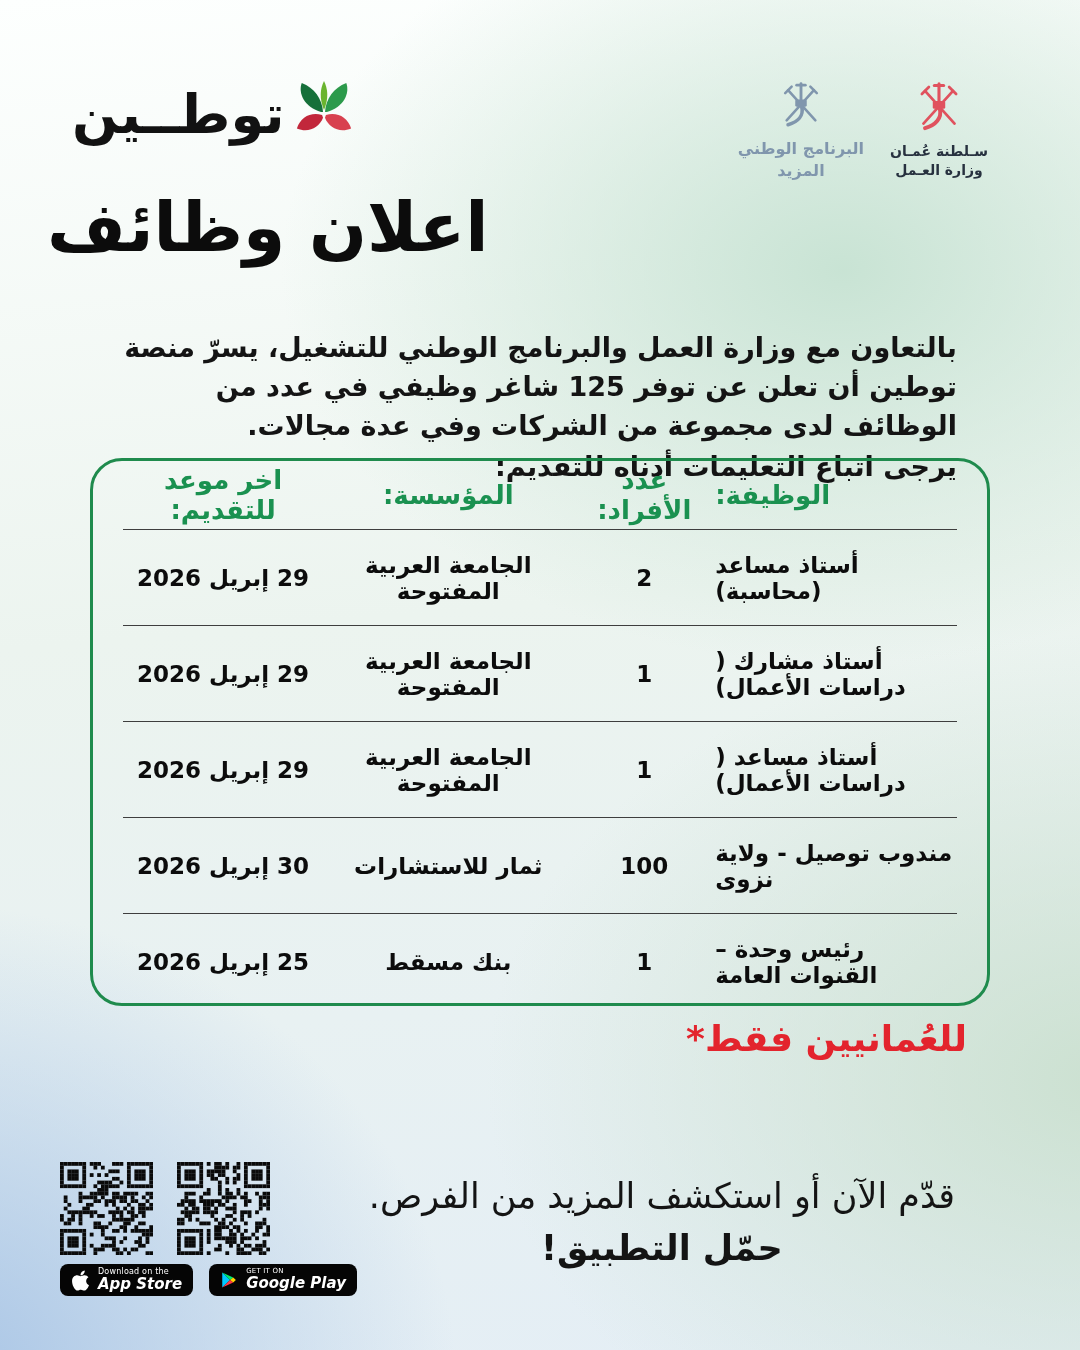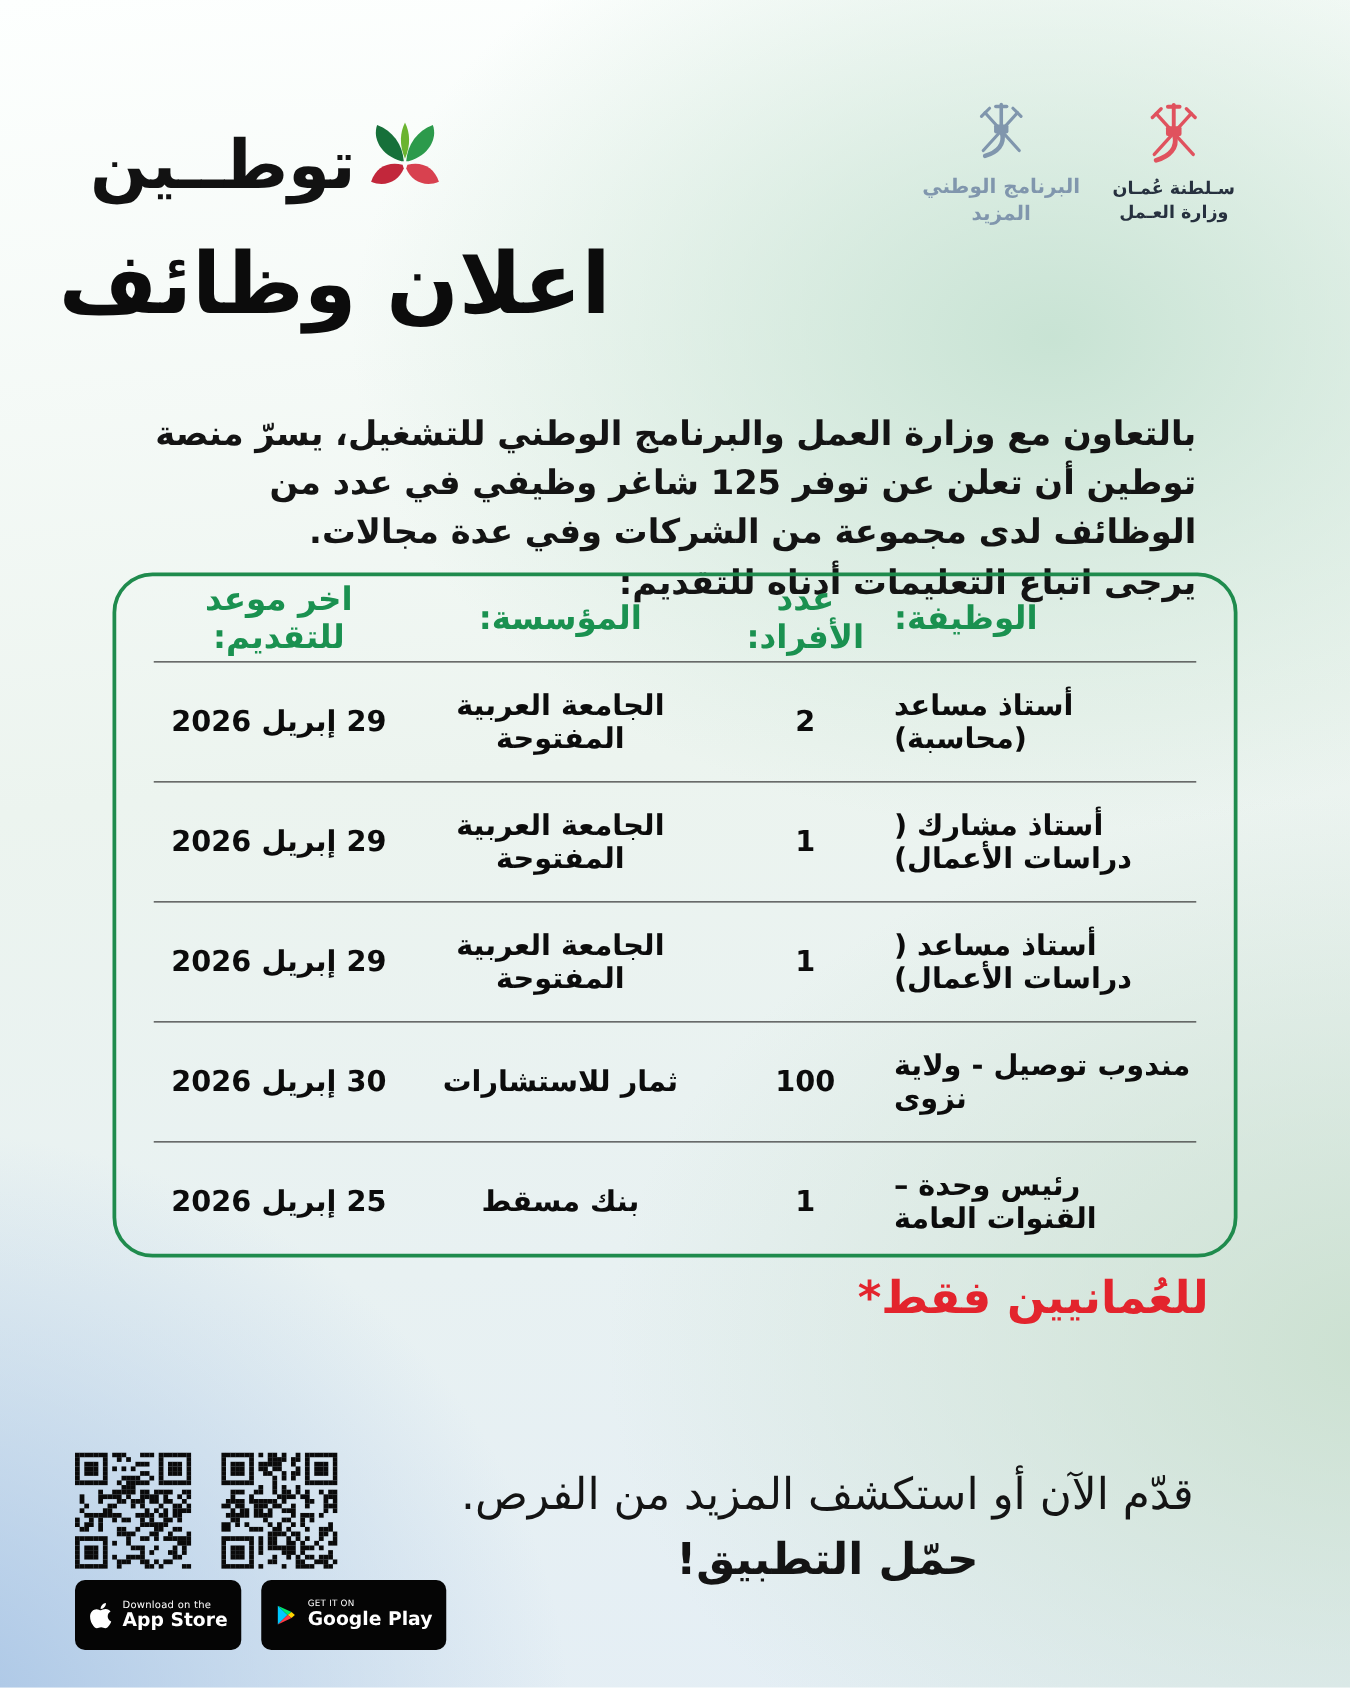--- a/index.html
+++ b/index.html
@@ -6,21 +6,21 @@
   body{font-family:"DejaVu Sans",sans-serif;}
   .page{
     position:relative;width:1080px;height:1350px;overflow:hidden;
     background:
       radial-gradient(80% 45% at 78% 20%, rgba(198,226,210,0.95) 0%, rgba(198,226,210,0) 65%),
       radial-gradient(95% 55% at 102% 80%, rgba(199,222,203,0.85) 0%, rgba(199,222,203,0) 60%),
       radial-gradient(78% 58% at -6% 103%, rgba(163,193,228,0.95) 0%, rgba(163,193,228,0) 62%),
       linear-gradient(175deg,#fdfffe 0%, #ecf4ef 45%, #e4eef5 100%);
   }
   
-  .brand{position:absolute;left:72px;top:105px;display:flex;align-items:center;gap:8px;}
+  .brand{position:absolute;left:72px;top:88px;display:flex;align-items:center;gap:8px;}
   .brand .word{font-size:54px;font-weight:bold;color:#121212;direction:rtl;line-height:1;}
   .brand svg{width:62px;height:62px;margin-top:-8px;}
   .partners{position:absolute;right:92px;top:50px;display:flex;gap:26px;align-items:center;}
   .partner{display:flex;flex-direction:column;align-items:center;}
   .partner .emblem{width:46px;height:52px;margin-bottom:6px;}
   .partner.nep{color:var(--partner-blue);padding-top:30px;}
   .partner.nep .plabel{color:var(--partner-blue);font-weight:bold;font-size:16px;}
   .partner.ministry{color:var(--ministry-red);padding-top:28px;}
   .partner.ministry .emblem{width:52px;height:56px;}
   .partner.ministry .plabel{color:#27313f;font-size:14px;font-weight:bold;}
@@ -44,24 +44,24 @@
   
   .cta{position:absolute;right:125px;top:1176px;direction:rtl;text-align:center;color:#141414;}
   .cta .l1{font-size:35px;}
   .cta .l2{font-size:35px;font-weight:bold;margin-top:12px;}
   .downloads{position:absolute;left:60px;top:1162px;}
   .qr-row{display:flex;gap:24px;}
   .qr{width:93px;height:93px;}
   .qr svg{width:100%;height:100%;}
   .badge-row{display:flex;gap:16px;margin-top:9px;}
   .badge{display:flex;align-items:center;gap:8px;background:#050505;color:#fff;
-    border-radius:8px;padding:4px 11px;height:56px;box-sizing:border-box;cursor:pointer;}
+    border-radius:8px;padding:4px 11px;height:32px;box-sizing:border-box;cursor:pointer;}
   .badge .btxt{display:flex;flex-direction:column;line-height:1.15;}
   .badge .btxt small{font-size:8px;letter-spacing:.2px;}
-  .badge .btxt b{font-size:15px;font-weight:bold;white-space:nowrap;}
+  .badge .btxt b{font-size:15px;font-weight:bold;white-space:nowrap;font-style:italic;}
   .badge.play .btxt small{font-size:7px;text-transform:uppercase;}
 </style>
 </head>
 <body>
 
 <div class="page">
 
   <div class="brand">
     <span class="word">توطــين</span>
     <svg viewBox="0 0 64 64">

